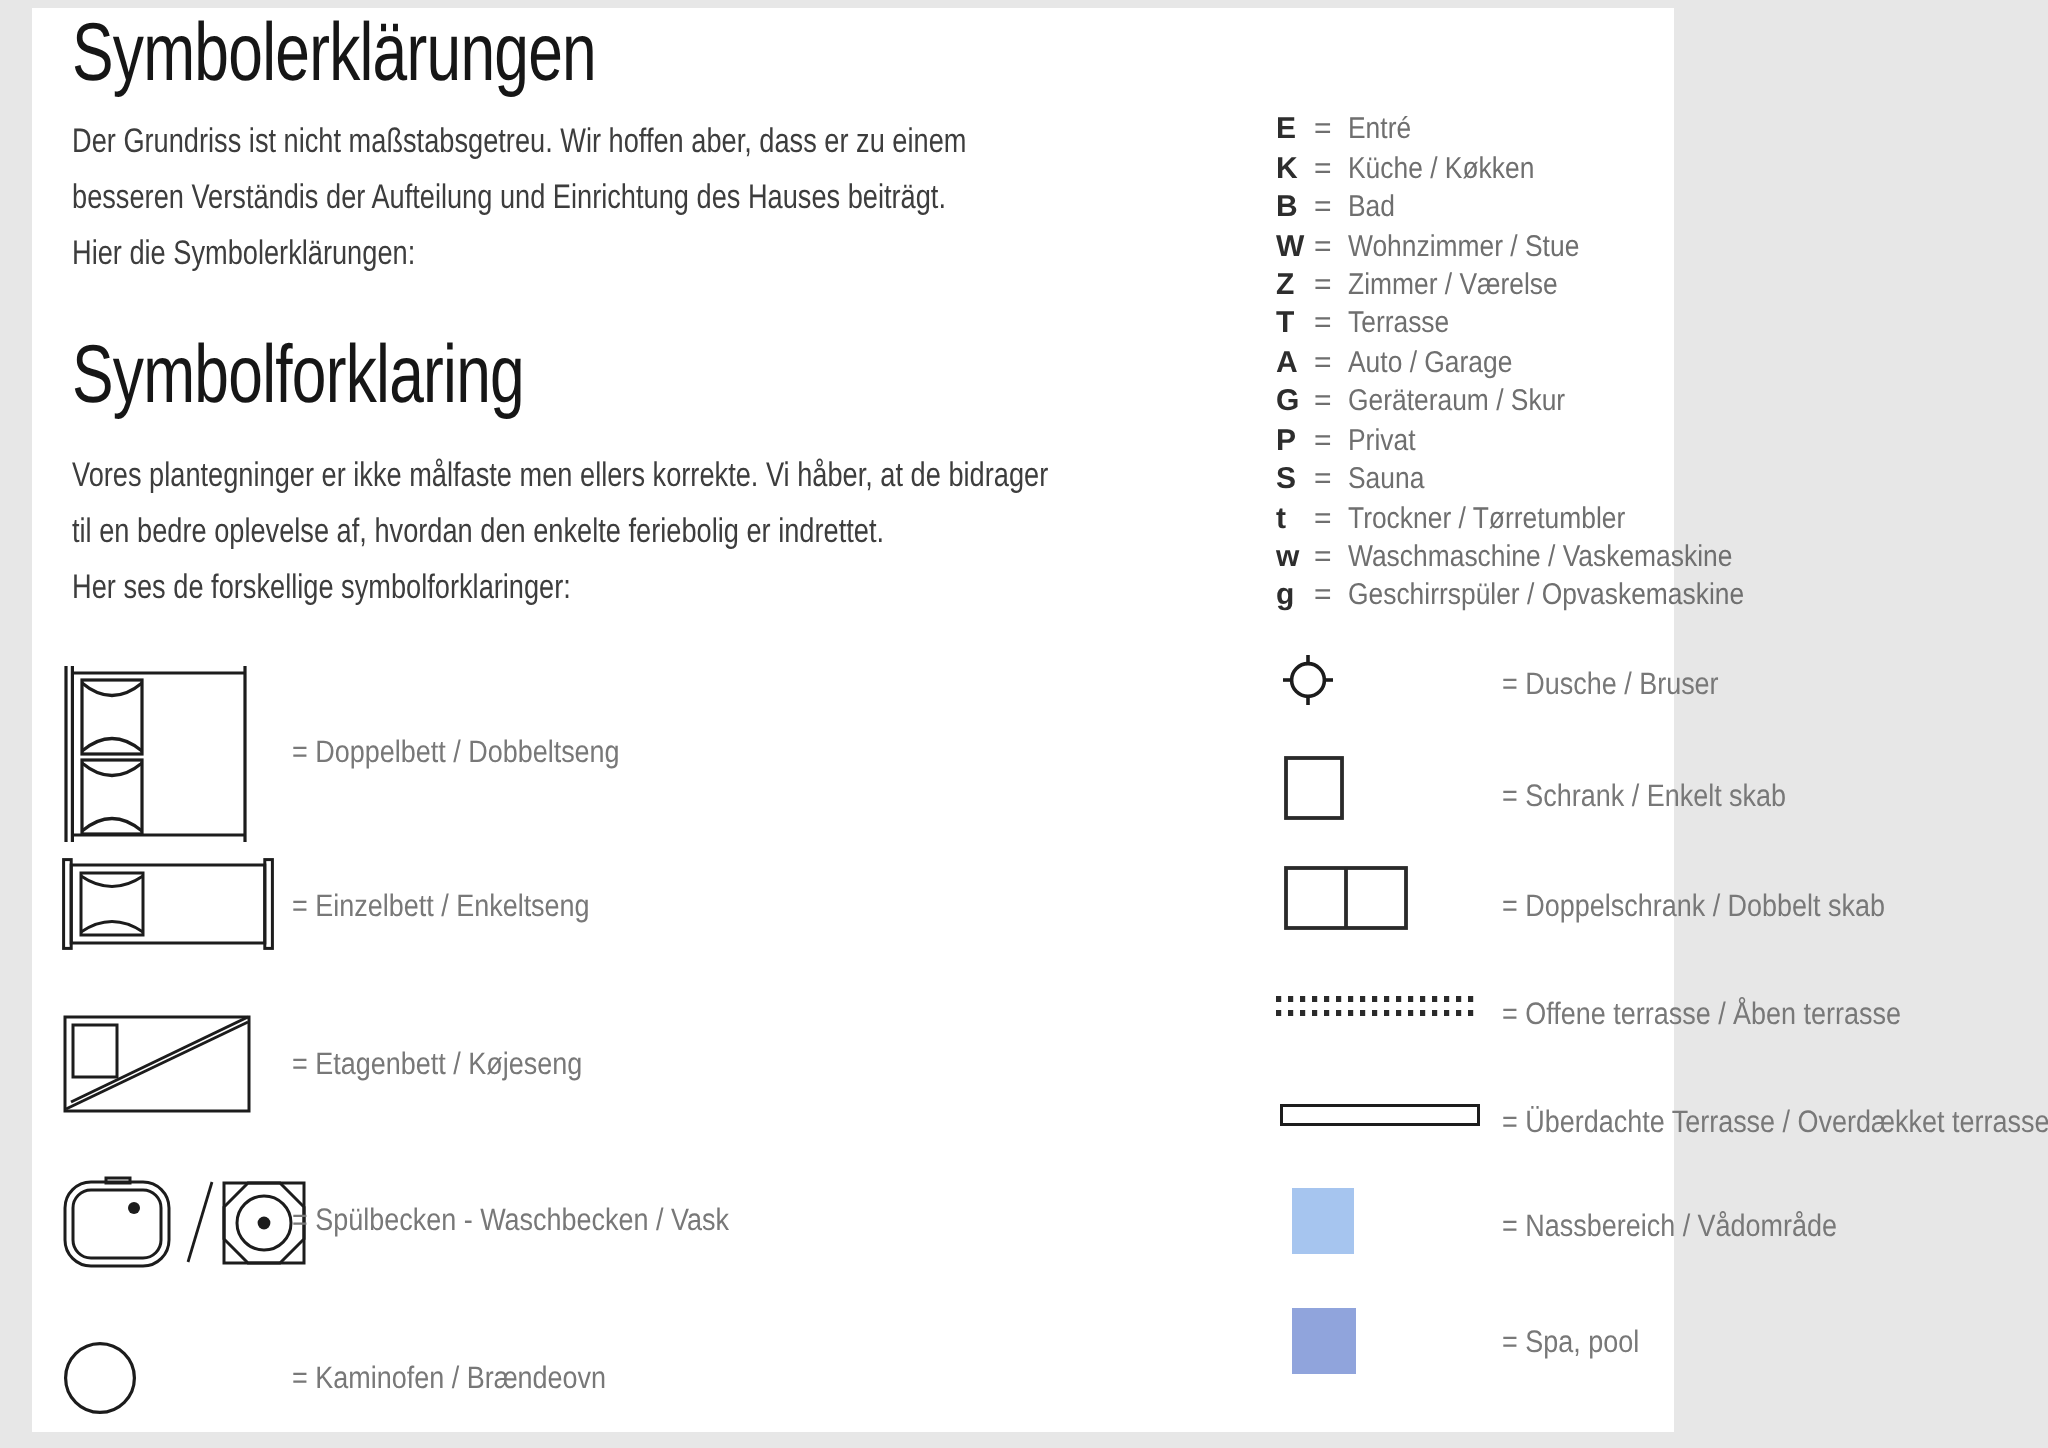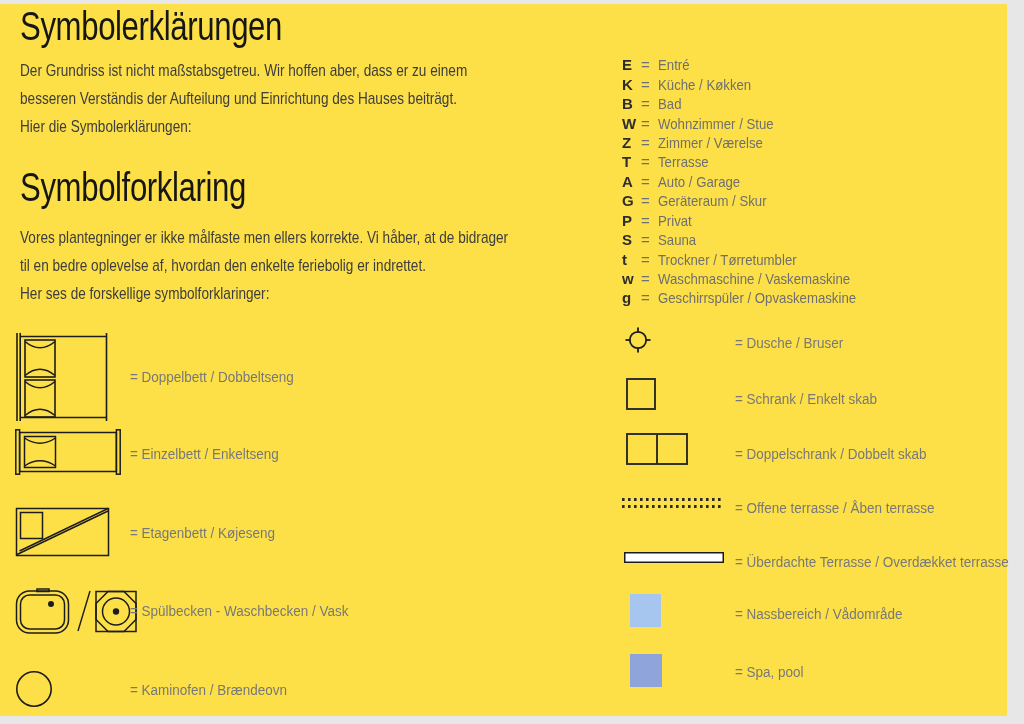--- a/index.html
+++ b/index.html
@@ -4,23 +4,23 @@
 <style>
   html,body { margin:0; padding:0; }
   body {
     width:1024px; height:724px;
     background:#e7e7e7;
     position:relative;
     font-family:"Liberation Sans", sans-serif;
     overflow:hidden;
   }
   .page {
-    position:absolute; left:0; top:4px;
-    width:1007px; height:712px;
-    background:#fde047;
+    position:absolute; left:16px; top:4px;
+    width:821px; height:712px;
+    background:#ffffff;
   }
   .abs { position:absolute; }
 
   h1.doc-title, h2.doc-title {
     margin:0; font-weight:400; color:#161616;
     font-size:41px; line-height:44px;
     white-space:nowrap;
     transform:scaleX(0.76); transform-origin:0 0;
     letter-spacing:-0.5px;
   }

